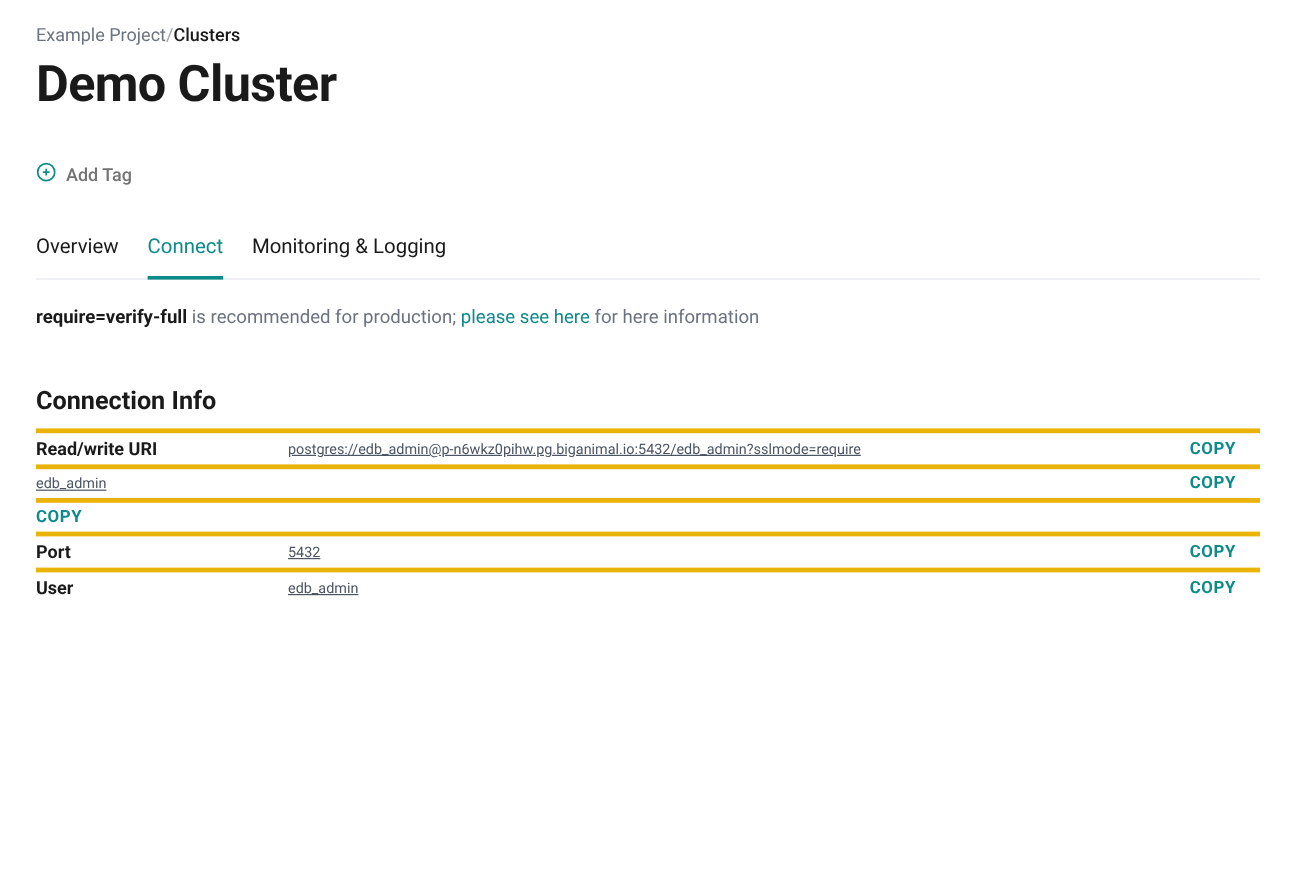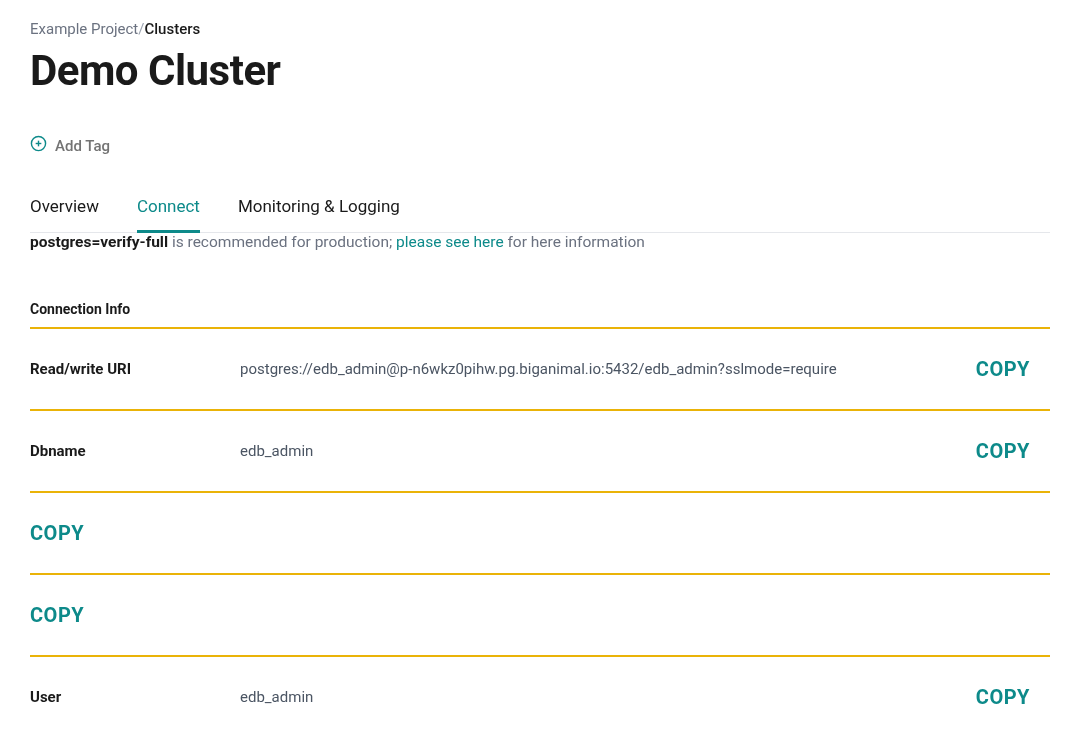--- a/index.html
+++ b/index.html
@@ -47,22 +47,23 @@
       font-weight: 500;
       cursor: pointer;
       margin-bottom: 40px;
     }
     .add-tag svg {
       width: 17px;
       height: 17px;
     }
     .tabs {
       display: flex;
-      gap: 38px;
+      gap: 24px;
       border-bottom: 1px solid #e5e7eb;
+      margin-bottom: 22px;
     }
     .tab {
       padding: 0 0 14px 0;
       font-size: 17px;
       color: #1a1a1a;
       cursor: pointer;
       border-bottom: 3px solid transparent;
       margin-bottom: -1px;
     }
     .tab.active {
@@ -76,48 +77,49 @@
     }
     .notice-bold {
       font-weight: 700;
       color: #1a1a1a;
     }
     .notice-link {
       color: #0d8a8a;
       cursor: pointer;
     }
     .section-title {
-      font-size: 14px;
+      font-size: 21px;
       font-weight: 700;
       color: #1a1a1a;
       margin-bottom: 10px;
     }
     .info-table {
       width: 100%;
     }
     .info-row {
       display: flex;
       align-items: center;
-      padding: 28px 0;
-      border-top: 2px solid #eab308;
+      padding: 4px 0;
+      border-top: 4px solid #eab308;
     }
     .info-label {
       width: 210px;
       flex-shrink: 0;
       font-weight: 700;
       font-size: 15px;
       color: #1a1a1a;
     }
     .info-value {
       flex: 1;
-      font-size: 15px;
+      font-size: 12px;
       color: #4b5563;
+      text-decoration: underline;
     }
     .copy-btn {
-      font-size: 20px;
+      font-size: 14px;
       font-weight: 700;
       letter-spacing: 0.5px;
       color: #0d8a8a;
       cursor: pointer;
       padding-right: 20px;
     }
   </style>
 </head>
 <body>
 
@@ -142,40 +144,41 @@
   <span>Add Tag</span>
 </div>
 
 <div class="tabs">
   <div class="tab">Overview</div>
   <div class="tab active">Connect</div>
   <div class="tab">Monitoring &amp; Logging</div>
 </div>
 
 <div class="notice">
-  <span class="notice-bold">postgres=verify-full</span><span> is recommended for production; </span><span class="notice-link">please see here</span><span> for here information</span>
+  <span class="notice-bold">require=verify-full</span><span> is recommended for production; </span><span class="notice-link">please see here</span><span> for here information</span>
 </div>
 
 <h2 class="section-title">Connection Info</h2>
 
 <div class="info-table">
   <div class="info-row">
     <div class="info-label">Read/write URI</div>
     <div class="info-value">postgres://edb_admin@p-n6wkz0pihw.pg.biganimal.io:5432/edb_admin?sslmode=require</div>
     <div class="copy-btn">COPY</div>
   </div>
   <div class="info-row">
-    <div class="info-label">Dbname</div>
     <div class="info-value">edb_admin</div>
     <div class="copy-btn">COPY</div>
   </div>
   <div class="info-row">
     <div class="copy-btn">COPY</div>
   </div>
   <div class="info-row">
+    <div class="info-label">Port</div>
+    <div class="info-value">5432</div>
     <div class="copy-btn">COPY</div>
   </div>
   <div class="info-row">
     <div class="info-label">User</div>
     <div class="info-value">edb_admin</div>
     <div class="copy-btn">COPY</div>
   </div>
 </div>
 
 

